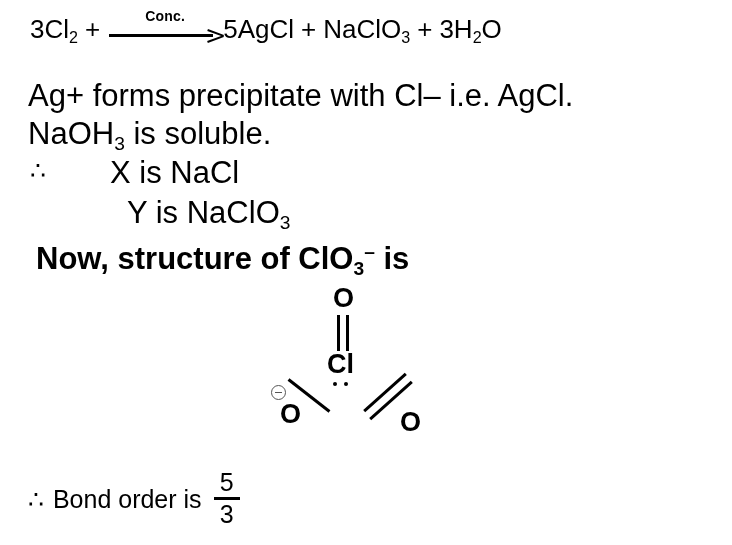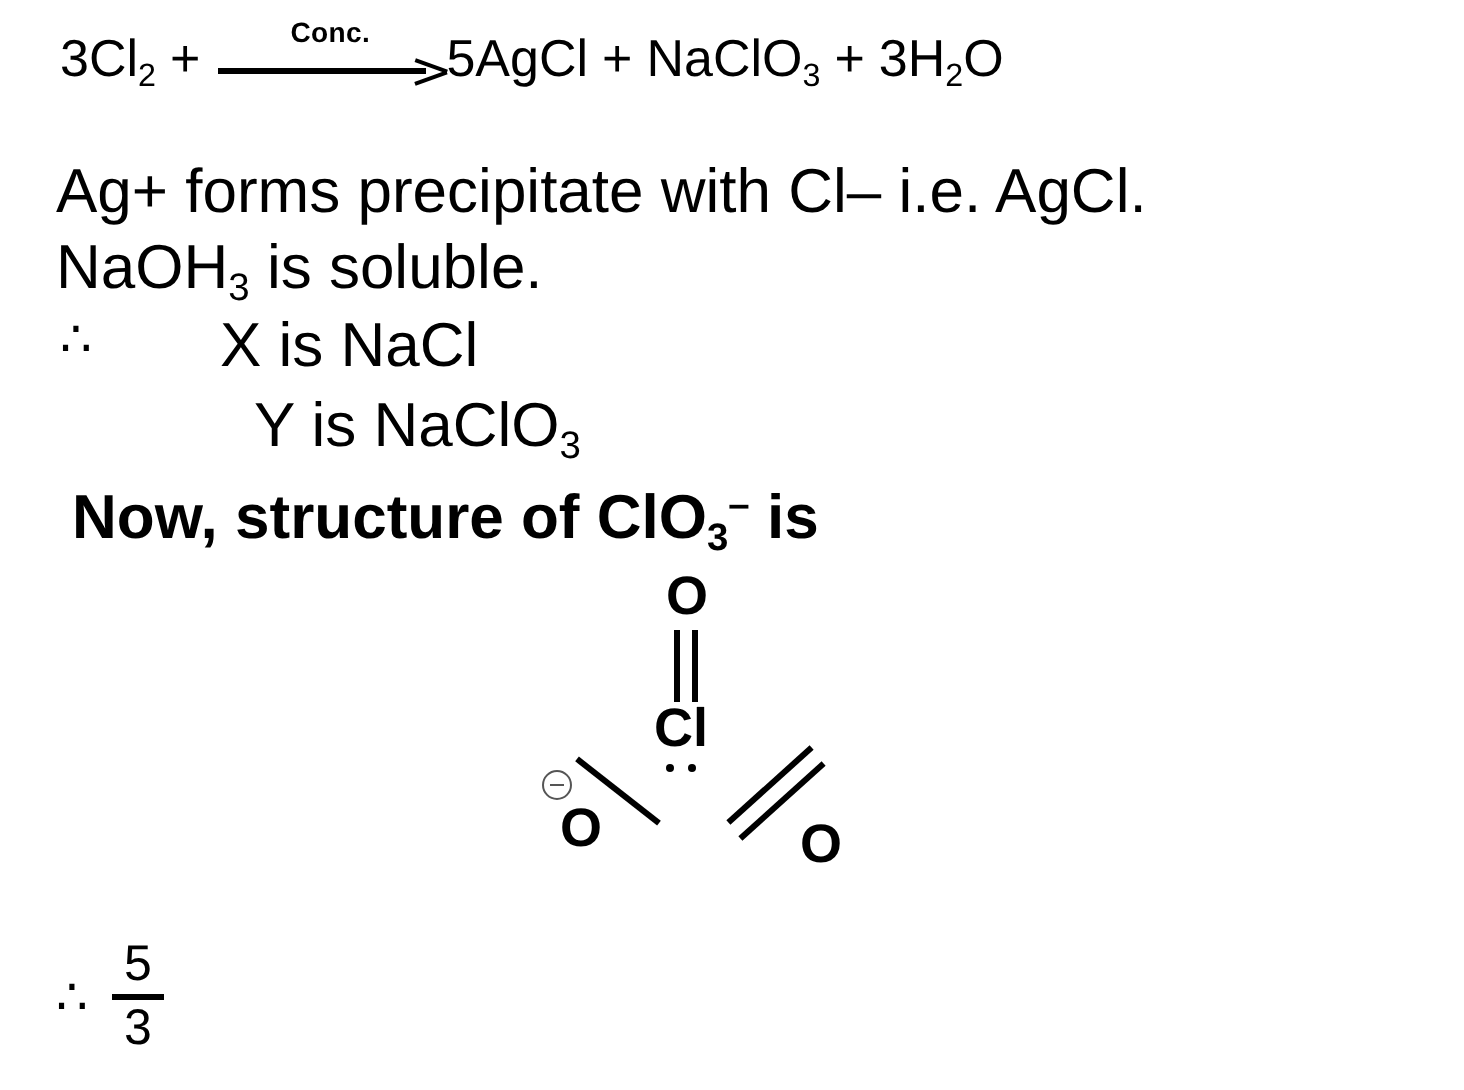--- a/index.html
+++ b/index.html
@@ -240,20 +240,21 @@
     <span class="bond" style="left:108px; top:114px; width:56px; height:3px; transform-origin:center; transform:rotate(-42deg);"></span>
 
     <span class="charge-circle" style="left:16px; top:100px;"></span>
     <span class="atom" style="left:25px; top:116px;">O</span>
 
     <span class="atom" style="left:145px; top:124px;">O</span>
   </div>
 
   <div id="bond-order-line">
     <span class="therefore">∴</span>
+    <span style="padding-left:9px;">Bond order is</span>
     <span class="frac">
       <span class="num">5</span>
       <span class="bar"></span>
       <span class="den">3</span>
     </span>
   </div>
 
 </div>
 
 </body></html>

